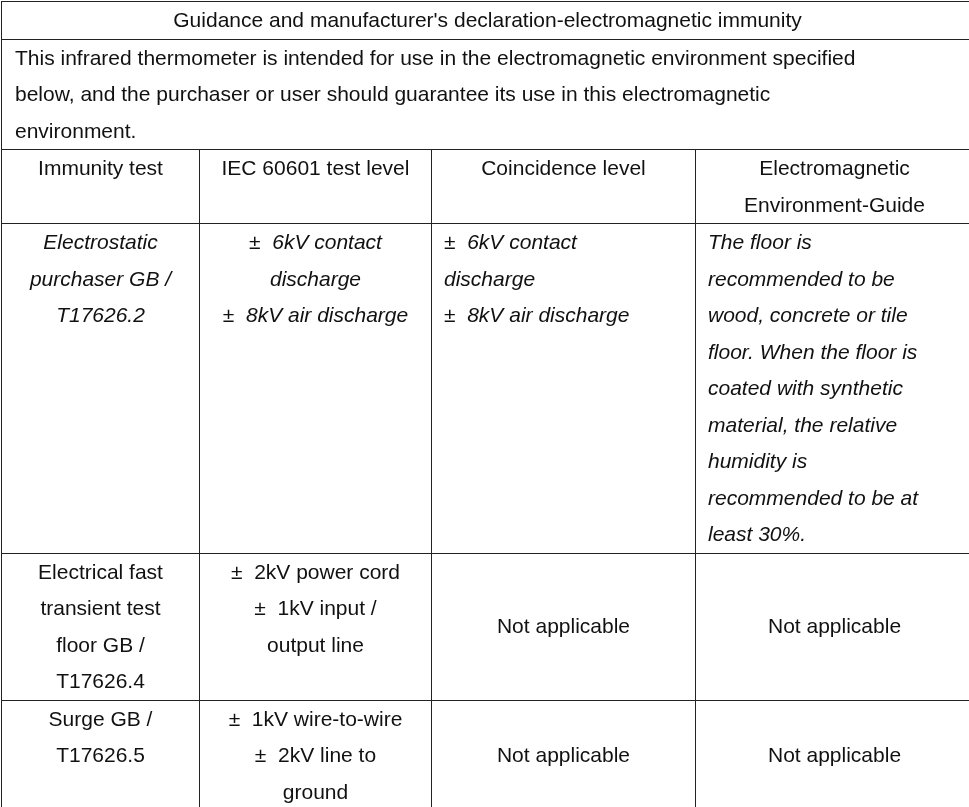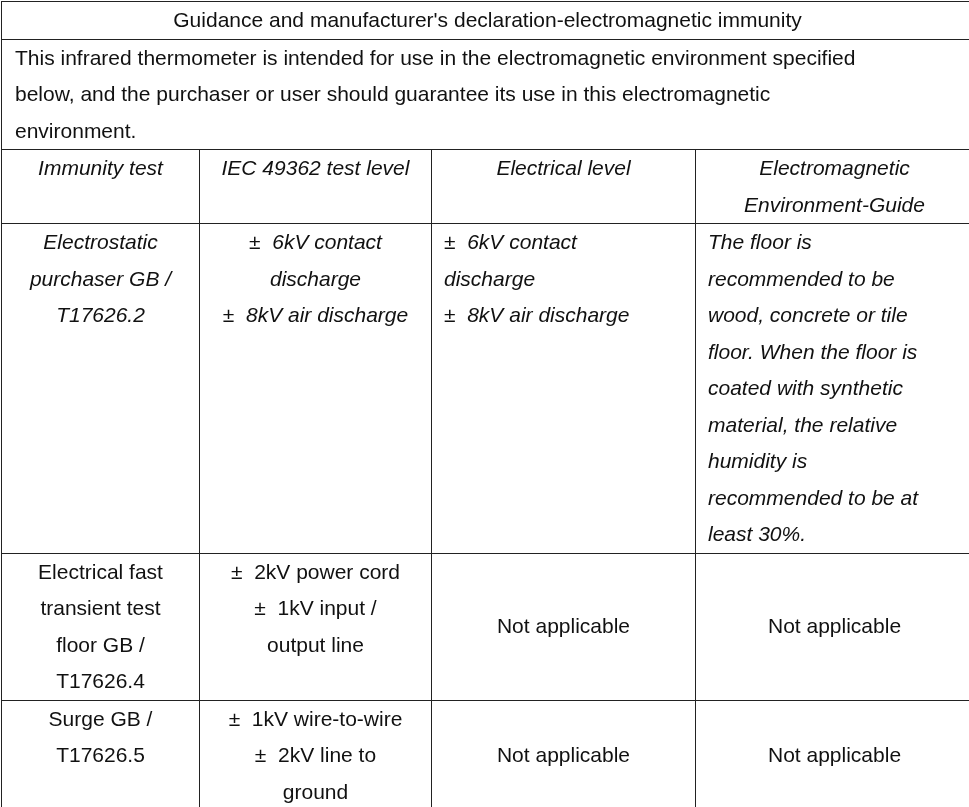--- a/index.html
+++ b/index.html
@@ -26,21 +26,21 @@
       line-height: 36.5px;
       overflow: hidden;
     }
     .c0 { width: 198px; }
     .c1 { width: 232px; }
     .c2 { width: 264px; }
     .c3 { width: 278px; }
 
     .title-cell { height: 36px; text-align: center; line-height: 36px; }
     .intro-cell { height: 108px; padding: 0 0 0 13px !important; text-align: left; }
-    .hdr-row td { height: 72px; text-align: center; font-style: italic; }
+    .hdr-row td { height: 72px; text-align: center; }
     .row-esd td { height: 326px; font-style: italic; }
     .row-eft td { height: 146px; text-align: center; }
     .row-surge td { height: 120px; }
 
     .center { text-align: center; }
     .left { text-align: left; padding-left: 12px !important; }
     .line { display: block; white-space: nowrap; }
     .middle { vertical-align: middle !important; }
   </style>
 </head>
@@ -63,24 +63,24 @@
         <span class="line">This infrared thermometer is intended for use in the electromagnetic environment specified</span>
         <span class="line">below, and the purchaser or user should guarantee its use in this electromagnetic</span>
         <span class="line">environment.</span>
       </td>
     </tr>
     <tr class="hdr-row">
       <td>
         <span class="line">Immunity test</span>
       </td>
       <td>
-        <span class="line">IEC 49362 test level</span>
+        <span class="line">IEC 60601 test level</span>
       </td>
       <td>
-        <span class="line">Electrical level</span>
+        <span class="line">Coincidence level</span>
       </td>
       <td>
         <span class="line">Electromagnetic</span>
         <span class="line">Environment-Guide</span>
       </td>
     </tr>
 
     <tr class="row-esd">
       <td class="center">
         <span class="line">Electrostatic</span>

